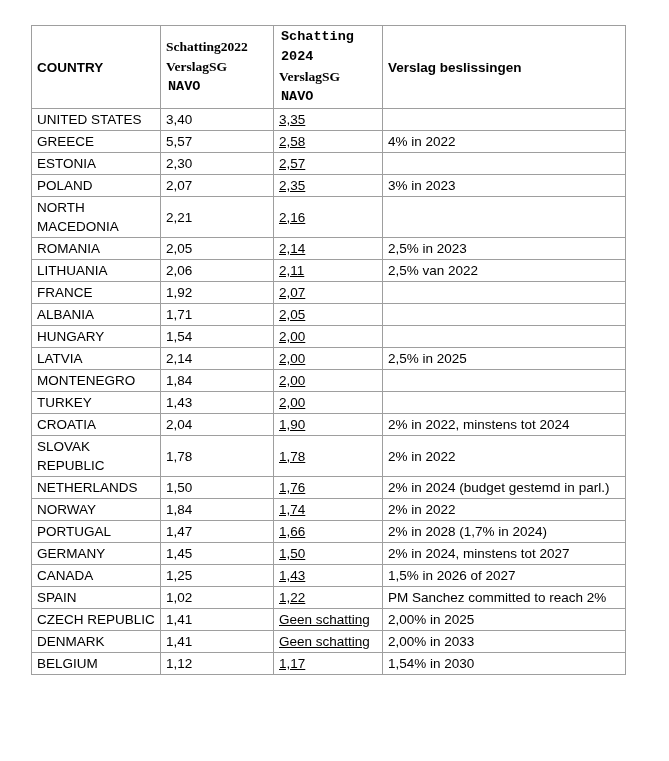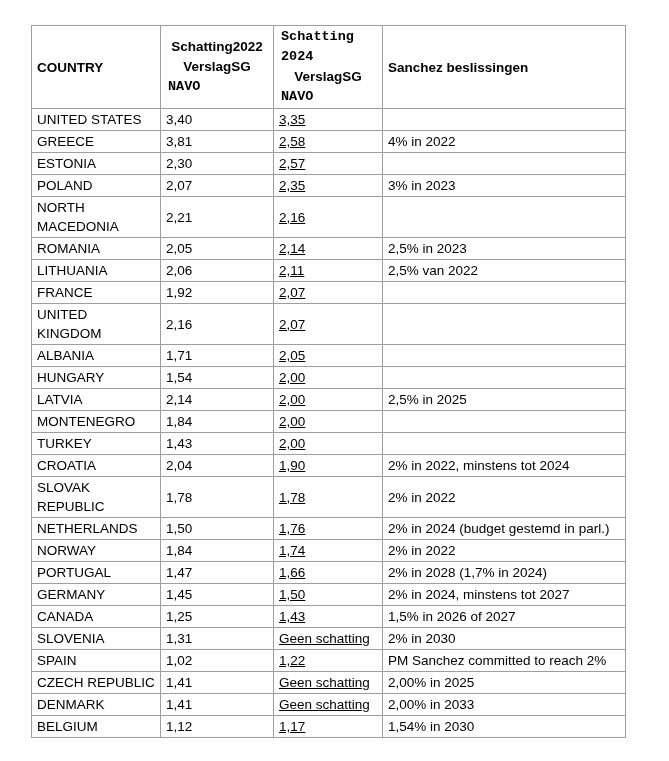--- a/index.html
+++ b/index.html
@@ -43,22 +43,23 @@
   .nato-table td {
     height: 19px;
   }
   .hdr-lines {
     display: flex;
     flex-direction: column;
     justify-content: center;
   }
   .hdr-line {
     display: flex;
-    justify-content: center;
+    justify-content: flex-start;
     line-height: 20px;
+    font-family: Liberation Serif, serif;
   }
   .hdr-line-plain {
     line-height: 20px;
     padding-left: 2px;
     word-spacing: 3px;
     font-family: Liberation Mono, monospace;
   }
   .c-est2024 {
     font-weight: bold;
     text-decoration: underline;
@@ -98,34 +99,34 @@
         <th>
           <div class="hdr-lines">
             <div class="hdr-line-plain">Schatting 2024</div>
             <div class="hdr-line">
               <span>Verslag</span>
               <span>SG</span>
             </div>
             <div class="hdr-line-plain">NAVO</div>
           </div>
         </th>
-        <th>Sanchez beslissingen</th>
+        <th>Verslag beslissingen</th>
       </tr>
     </thead>
     <tbody id="table-body">
   <tr>
     <td class="c-country">UNITED STATES</td>
     <td class="c-est2022">3,40</td>
     <td class="c-est2024">3,35</td>
     <td class="c-decision"></td>
   </tr>
 
   <tr>
     <td class="c-country">GREECE</td>
-    <td class="c-est2022">3,81</td>
+    <td class="c-est2022">5,57</td>
     <td class="c-est2024">2,58</td>
     <td class="c-decision">4% in 2022</td>
   </tr>
 
   <tr>
     <td class="c-country">ESTONIA</td>
     <td class="c-est2022">2,30</td>
     <td class="c-est2024">2,57</td>
     <td class="c-decision"></td>
   </tr>
@@ -158,26 +159,20 @@
     <td class="c-decision">2,5% van 2022</td>
   </tr>
 
   <tr>
     <td class="c-country">FRANCE</td>
     <td class="c-est2022">1,92</td>
     <td class="c-est2024">2,07</td>
     <td class="c-decision"></td>
   </tr>
 
-  <tr>
-    <td class="c-country">UNITED KINGDOM</td>
-    <td class="c-est2022">2,16</td>
-    <td class="c-est2024">2,07</td>
-    <td class="c-decision"></td>
-  </tr>
 
   <tr>
     <td class="c-country">ALBANIA</td>
     <td class="c-est2022">1,71</td>
     <td class="c-est2024">2,05</td>
     <td class="c-decision"></td>
   </tr>
 
 
   <tr>
@@ -250,26 +245,20 @@
     <td class="c-decision">2% in 2024, minstens tot 2027</td>
   </tr>
 
   <tr>
     <td class="c-country">CANADA</td>
     <td class="c-est2022">1,25</td>
     <td class="c-est2024">1,43</td>
     <td class="c-decision">1,5% in 2026 of 2027</td>
   </tr>
 
-  <tr>
-    <td class="c-country">SLOVENIA</td>
-    <td class="c-est2022">1,31</td>
-    <td class="c-est2024">Geen schatting</td>
-    <td class="c-decision">2% in 2030</td>
-  </tr>
 
 
   <tr>
     <td class="c-country">SPAIN</td>
     <td class="c-est2022">1,02</td>
     <td class="c-est2024">1,22</td>
     <td class="c-decision">PM Sanchez committed to reach 2%</td>
   </tr>
 
   <tr>

